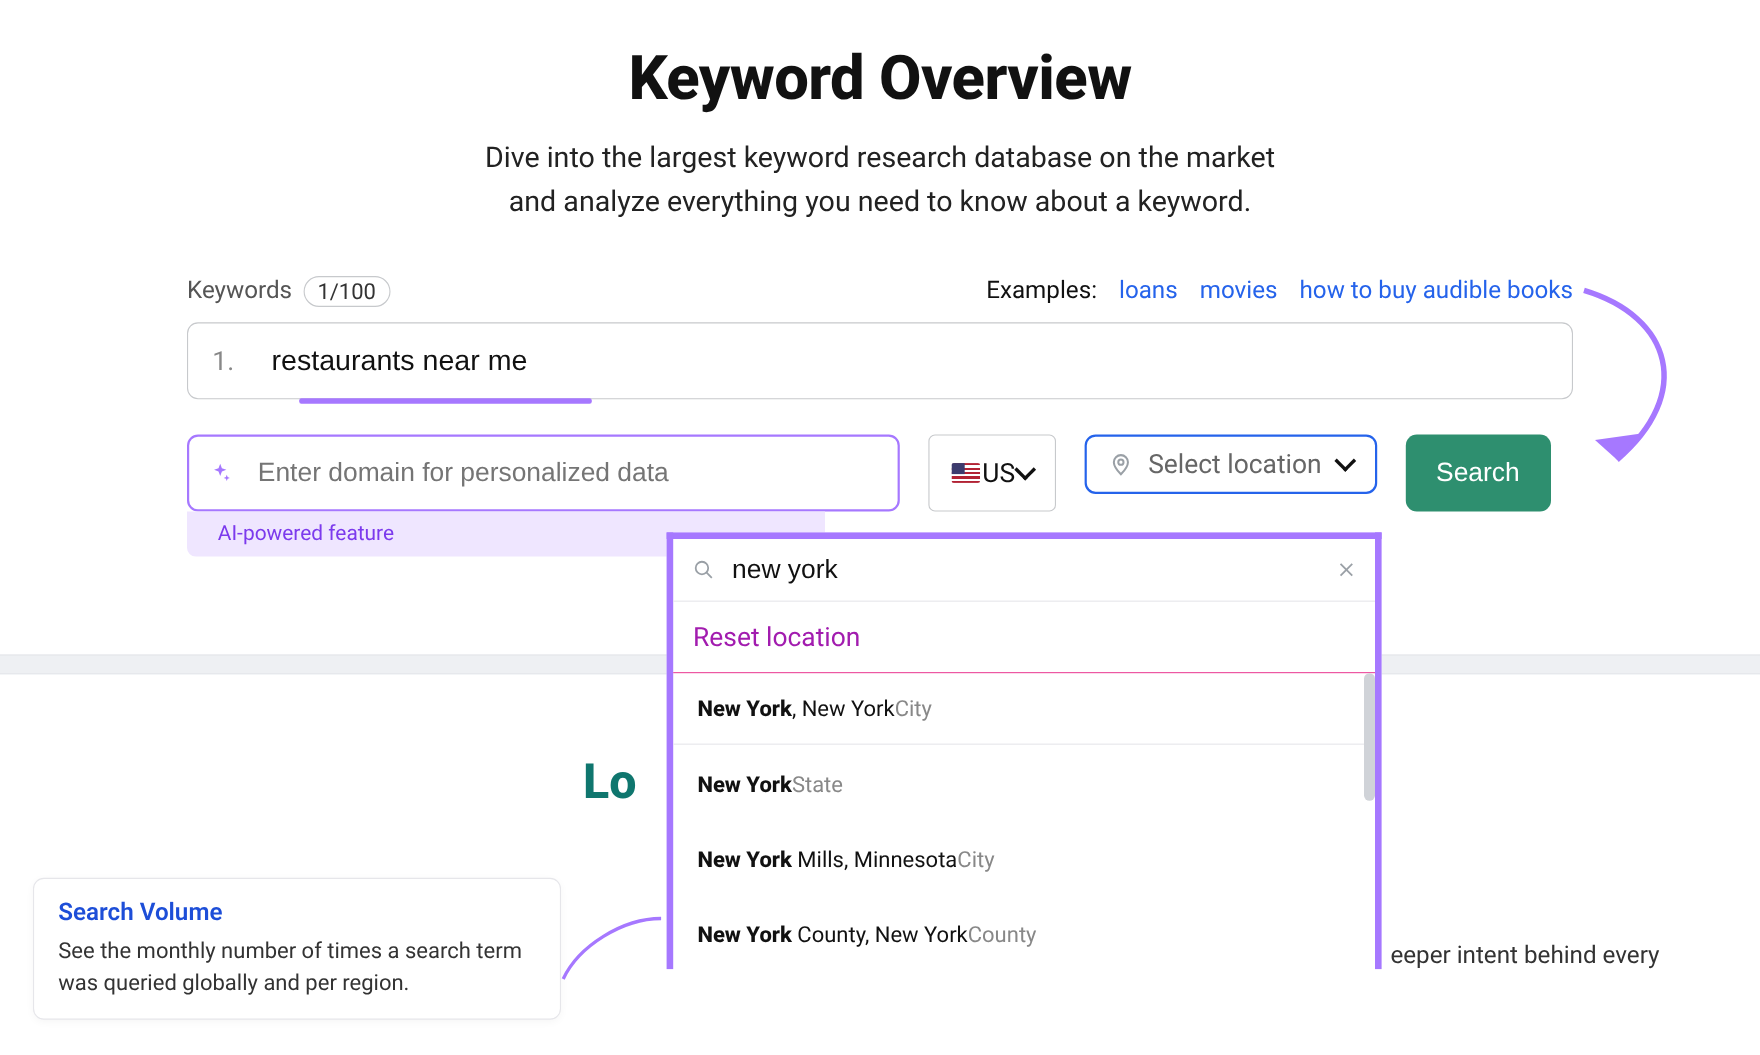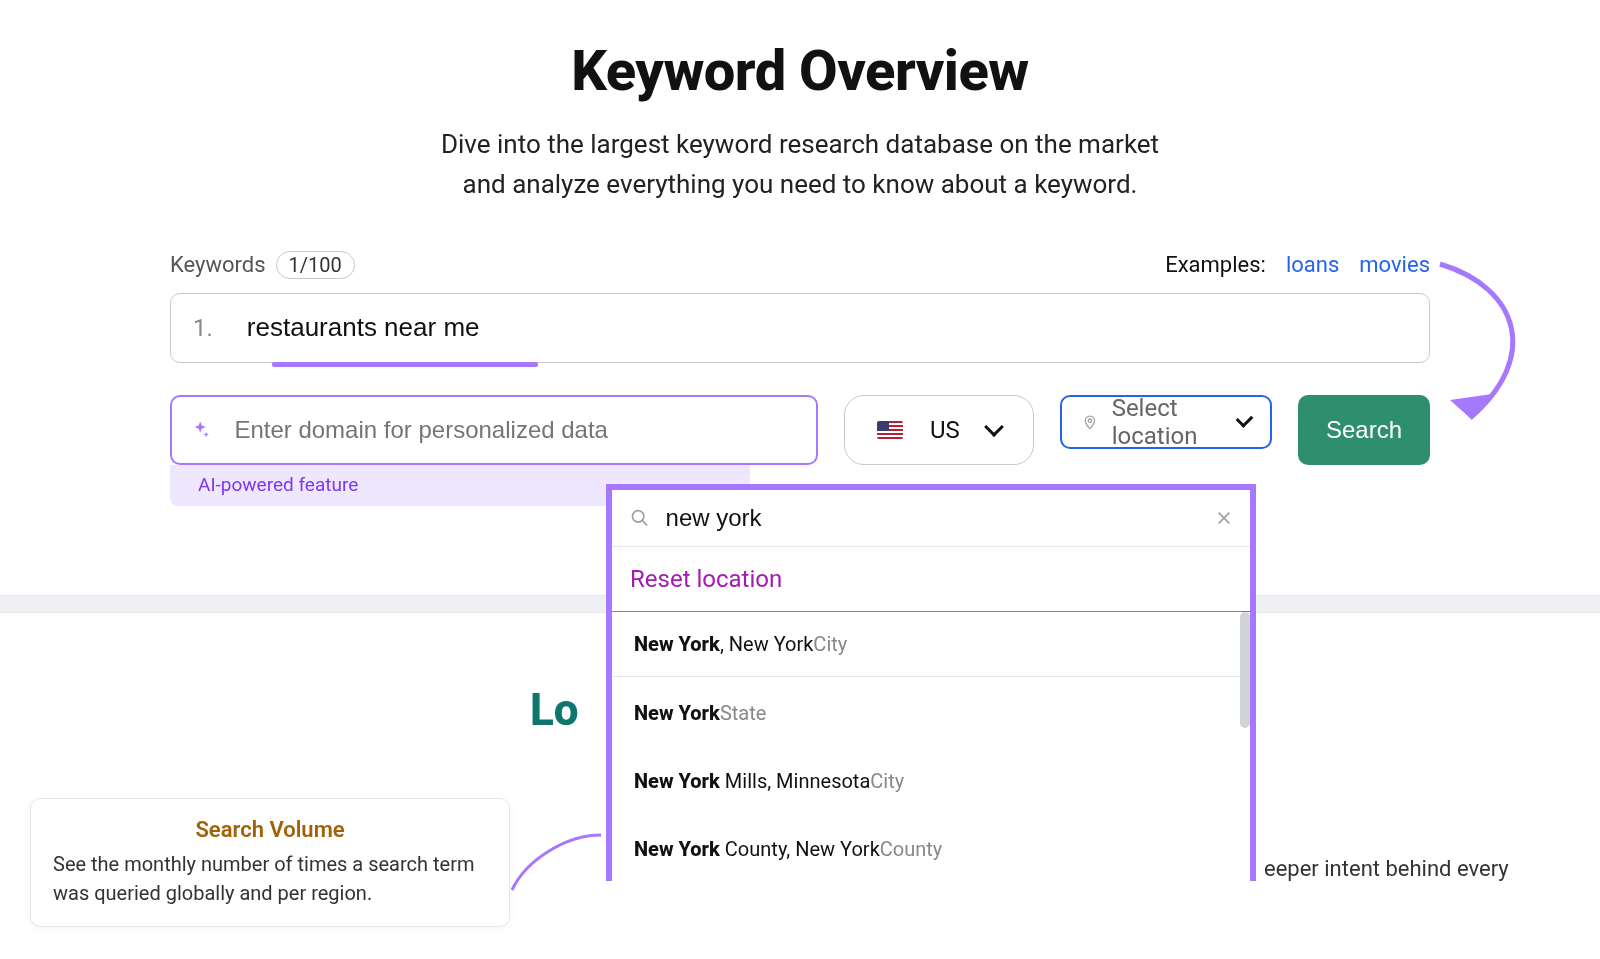--- a/index.html
+++ b/index.html
@@ -23,21 +23,21 @@
   .kw-text { font-size:26px; color:#111; border:none; outline:none; width:100%; background:transparent; }
   .underline-accent { height:5px; background:#a678ff; width:266px; margin-left:102px; margin-top:-1px; border-radius:2px; }
 
   .controls { display:flex; align-items:flex-start; gap:26px; margin-top:28px; position:relative; }
 
   .domain-wrap { flex:0 0 auto; }
   .domain-field { width:648px; height:70px; border:2px solid #a678ff; border-radius:10px; background:#fff; display:flex; align-items:center; padding:0 18px; gap:24px; }
   .domain-field input { border:none; outline:none; height:100%; width:100%; font-size:24px; color:#666; background:transparent; }
   .ai-badge { background:#efe6ff; color:#7c3aed; font-size:19px; padding:8px 28px 10px; border-radius:0 0 8px 8px; width:580px; }
 
-  .db-select { height:70px; border:1px solid #c7c9cc; border-radius:20px; padding:0 32px; display:flex; align-items:center; gap:27px; font-size:24px; color:#111; cursor:pointer; background:#fff; }
+  .db-select { height:70px; border:1px solid #c7c9cc; border-radius:6px; padding:0 20px; display:flex; align-items:center; gap:2px; font-size:24px; color:#111; cursor:pointer; background:#fff; }
   .flag-us { width:26px; height:18px; border-radius:2px; background:
       linear-gradient(#3c3b6e,#3c3b6e) 0 0/12px 10px no-repeat,
       repeating-linear-gradient(#b22234 0,#b22234 2px,#fff 2px,#fff 4px); }
   .chev { width:14px; height:14px; border-right:3px solid #111; border-bottom:3px solid #111; transform:rotate(45deg); margin-top:-6px; }
 
   .loc-select { height:54px; border:2px solid #2563eb; border-radius:10px; padding:0 20px; display:flex; align-items:center; gap:14px; font-size:24px; color:#666; cursor:pointer; background:#fff; }
   .pin-ico { width:22px; height:22px; }
 
   .search-btn { height:70px; background:#2e8f6f; color:#fff; border:none; border-radius:10px; padding:0 28px; font-size:24px; font-weight:500; cursor:pointer; }
 
@@ -57,21 +57,21 @@
   .dd-item.first { border-bottom:1px solid #e6e6ea; }
   .dd-item .cat { color:#888; }
   .dd-item .loc b { font-weight:800; }
   .dd-bar { position:absolute; right:0; top:0; width:10px; height:116px; background:#d0d3d8; border-radius:5px; }
 
   
   .sep-bar { position:absolute; top:595px; left:0; right:0; height:18px; background:#eef0f3; border-top:1px solid #e4e6ea; border-bottom:1px solid #e4e6ea; }
   .lo-frag { position:absolute; top:684px; left:530px; font-size:44px; font-weight:800; color:#0f766e; }
 
   .tip-card { position:absolute; top:798px; left:30px; width:480px; background:#fff; border:1px solid #e6e6ea; border-radius:10px; padding:18px 22px; box-shadow:0 2px 8px rgba(0,0,0,0.04); }
-  .tip-card h4 { color:#a16207; font-size:22px; font-weight:600; margin-bottom:8px;text-align:center; }
+  .tip-card h4 { color:#1d4ed8; font-size:22px; font-weight:600; margin-bottom:8px; }
   .tip-card p { font-size:20px; line-height:1.45; color:#333; }
 
   .rt-frag { position:absolute; top:856px; left:1264px; font-size:22px; color:#333; }
 
   .curve1 { position:absolute; top:830px; left:506px; width:100px; height:70px; pointer-events:none; }
 </style>
 </head>
 <body>
 
 <div class="hero">
@@ -85,20 +85,21 @@
 <div class="panel">
   <div class="top-row">
     <div class="kw-label">
       <span>Keywords</span>
       <span class="pill">1/100</span>
     </div>
     <div class="examples-wrap">
       <span class="lbl">Examples:</span>
       <a href="#">loans</a>
       <a href="#">movies</a>
+      <a href="#">how to buy audible books</a>
     </div>
   </div>
 
   <div class="kw-input-wrap">
     <span class="kw-idx">1.</span>
     <input class="kw-text" value="restaurants near me" style="">
   </div>
   <div class="underline-accent"></div>
 
   <div class="controls">

